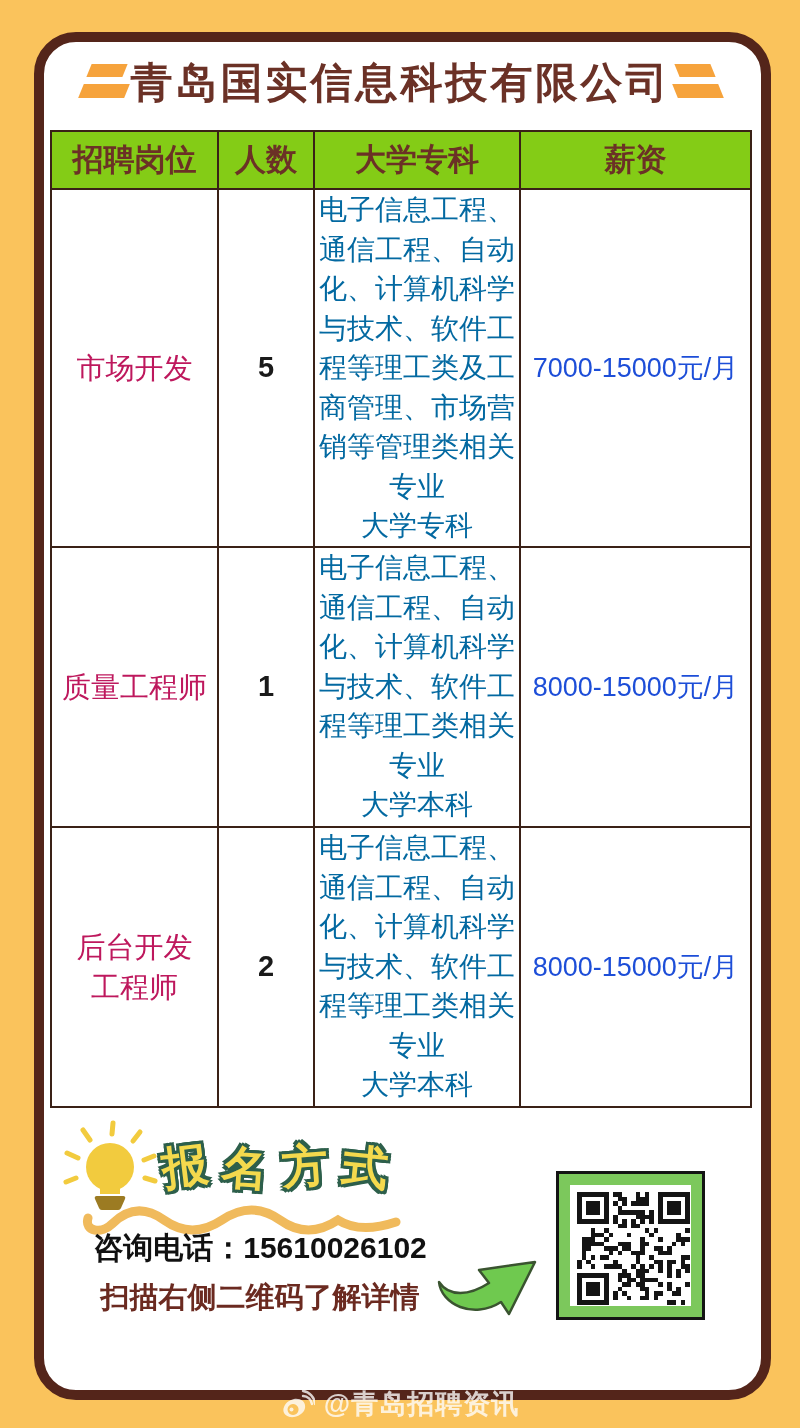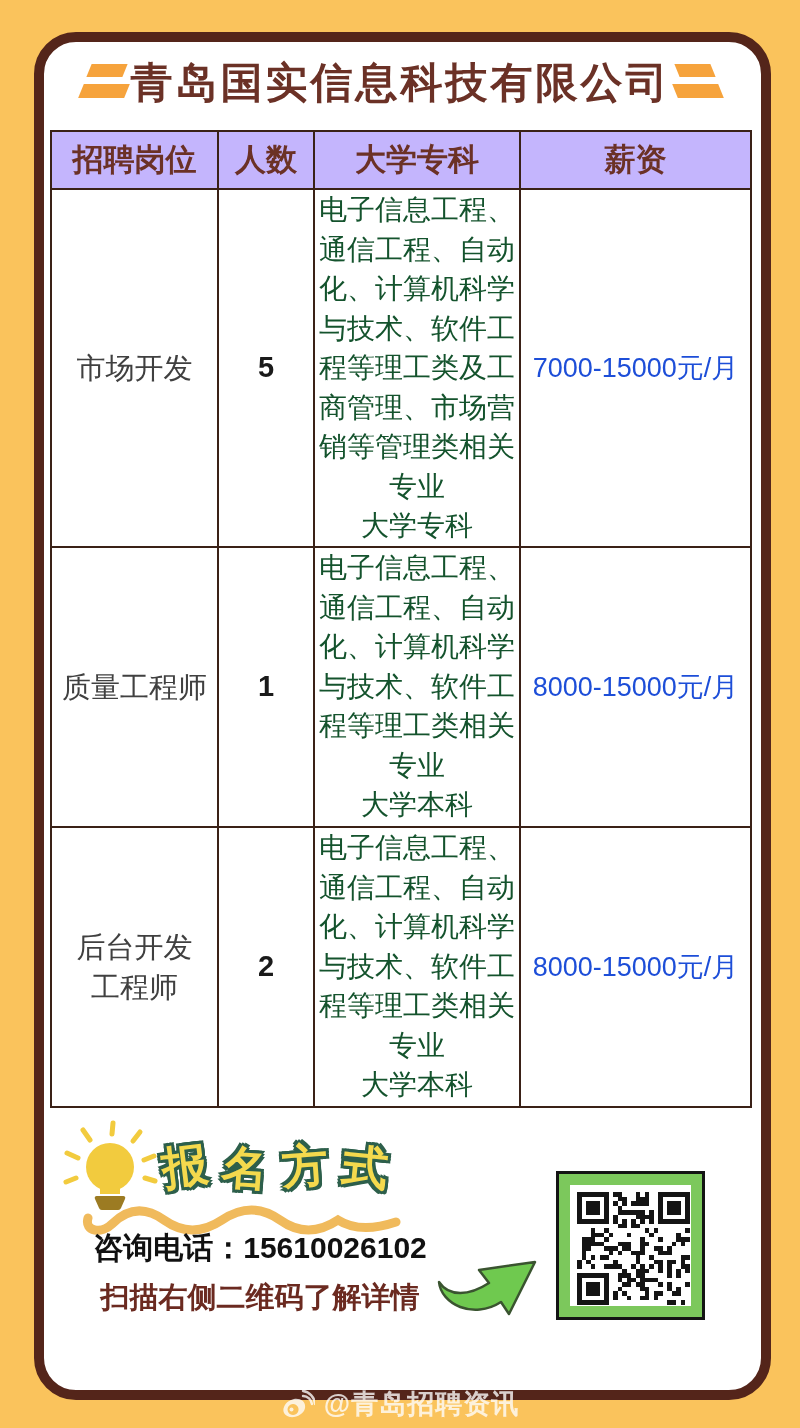--- a/index.html
+++ b/index.html
@@ -17,26 +17,26 @@
   .flag i.b1 { left:12px; top:4px;  width:36px; height:13px; }
   .flag i.b2 { left:4px;  top:24px; width:46px; height:14px; }
   .flag.mir { transform:scaleX(-1); }
   .poster-title { font-size:42px; font-weight:900; color:#6B3126; letter-spacing:3px; white-space:nowrap; }
 
   
   .job-table { position:absolute; left:50px; top:130px; border-collapse:collapse; table-layout:fixed; }
   .job-table col.c1{width:167px}.job-table col.c2{width:96px}.job-table col.c3{width:206px}.job-table col.c4{width:231px}
   .job-table th, .job-table td { border:2.5px solid #3A2117; text-align:center; vertical-align:middle; }
   .job-table thead tr { height:58px; }
-  .job-table thead th { background:#c4b5fd; color:#6B3126; font-size:31px; font-weight:800; }
+  .job-table thead th { background:#84cc16; color:#6B3126; font-size:31px; font-weight:800; }
   .job-table tbody tr.r1 { height:357px; }
   .job-table tbody tr.r2, .job-table tbody tr.r3 { height:280px; }
-  td.pos   { font-size:29px; color:#404040; white-space:pre-line; line-height:40px; }
+  td.pos   { font-size:29px; color:#be185d; white-space:pre-line; line-height:40px; }
   td.num   { font-size:29px; color:#1A1A1A; font-weight:600; }
-  td.req   { font-size:28px; color:#14532d; white-space:pre-line; line-height:39.5px; }
+  td.req   { font-size:28px; color:#0369a1; white-space:pre-line; line-height:39.5px; }
   td.sal   { font-size:27px; color:#1d4ed8; white-space:nowrap;text-align:center; }
 
   
   .bulb { position:absolute; left:56px; top:1120px; }
   .apply-title { position:absolute; left:162px; top:1136px; width:260px; font-size:46px; font-weight:900;
                  color:#F4D94D; white-space:nowrap;
                  text-shadow:-3px -3px 0 #2D5F4B, 3px -3px 0 #2D5F4B, -3px 3px 0 #2D5F4B, 3px 3px 0 #2D5F4B,
                              -3px 0 0 #2D5F4B, 3px 0 0 #2D5F4B, 0 -3px 0 #2D5F4B, 0 3px 0 #2D5F4B; }
   .apply-title .ch { display:inline-block; margin-right:14px; }
   .apply-title .ch0 { transform:rotate(-7deg); }

